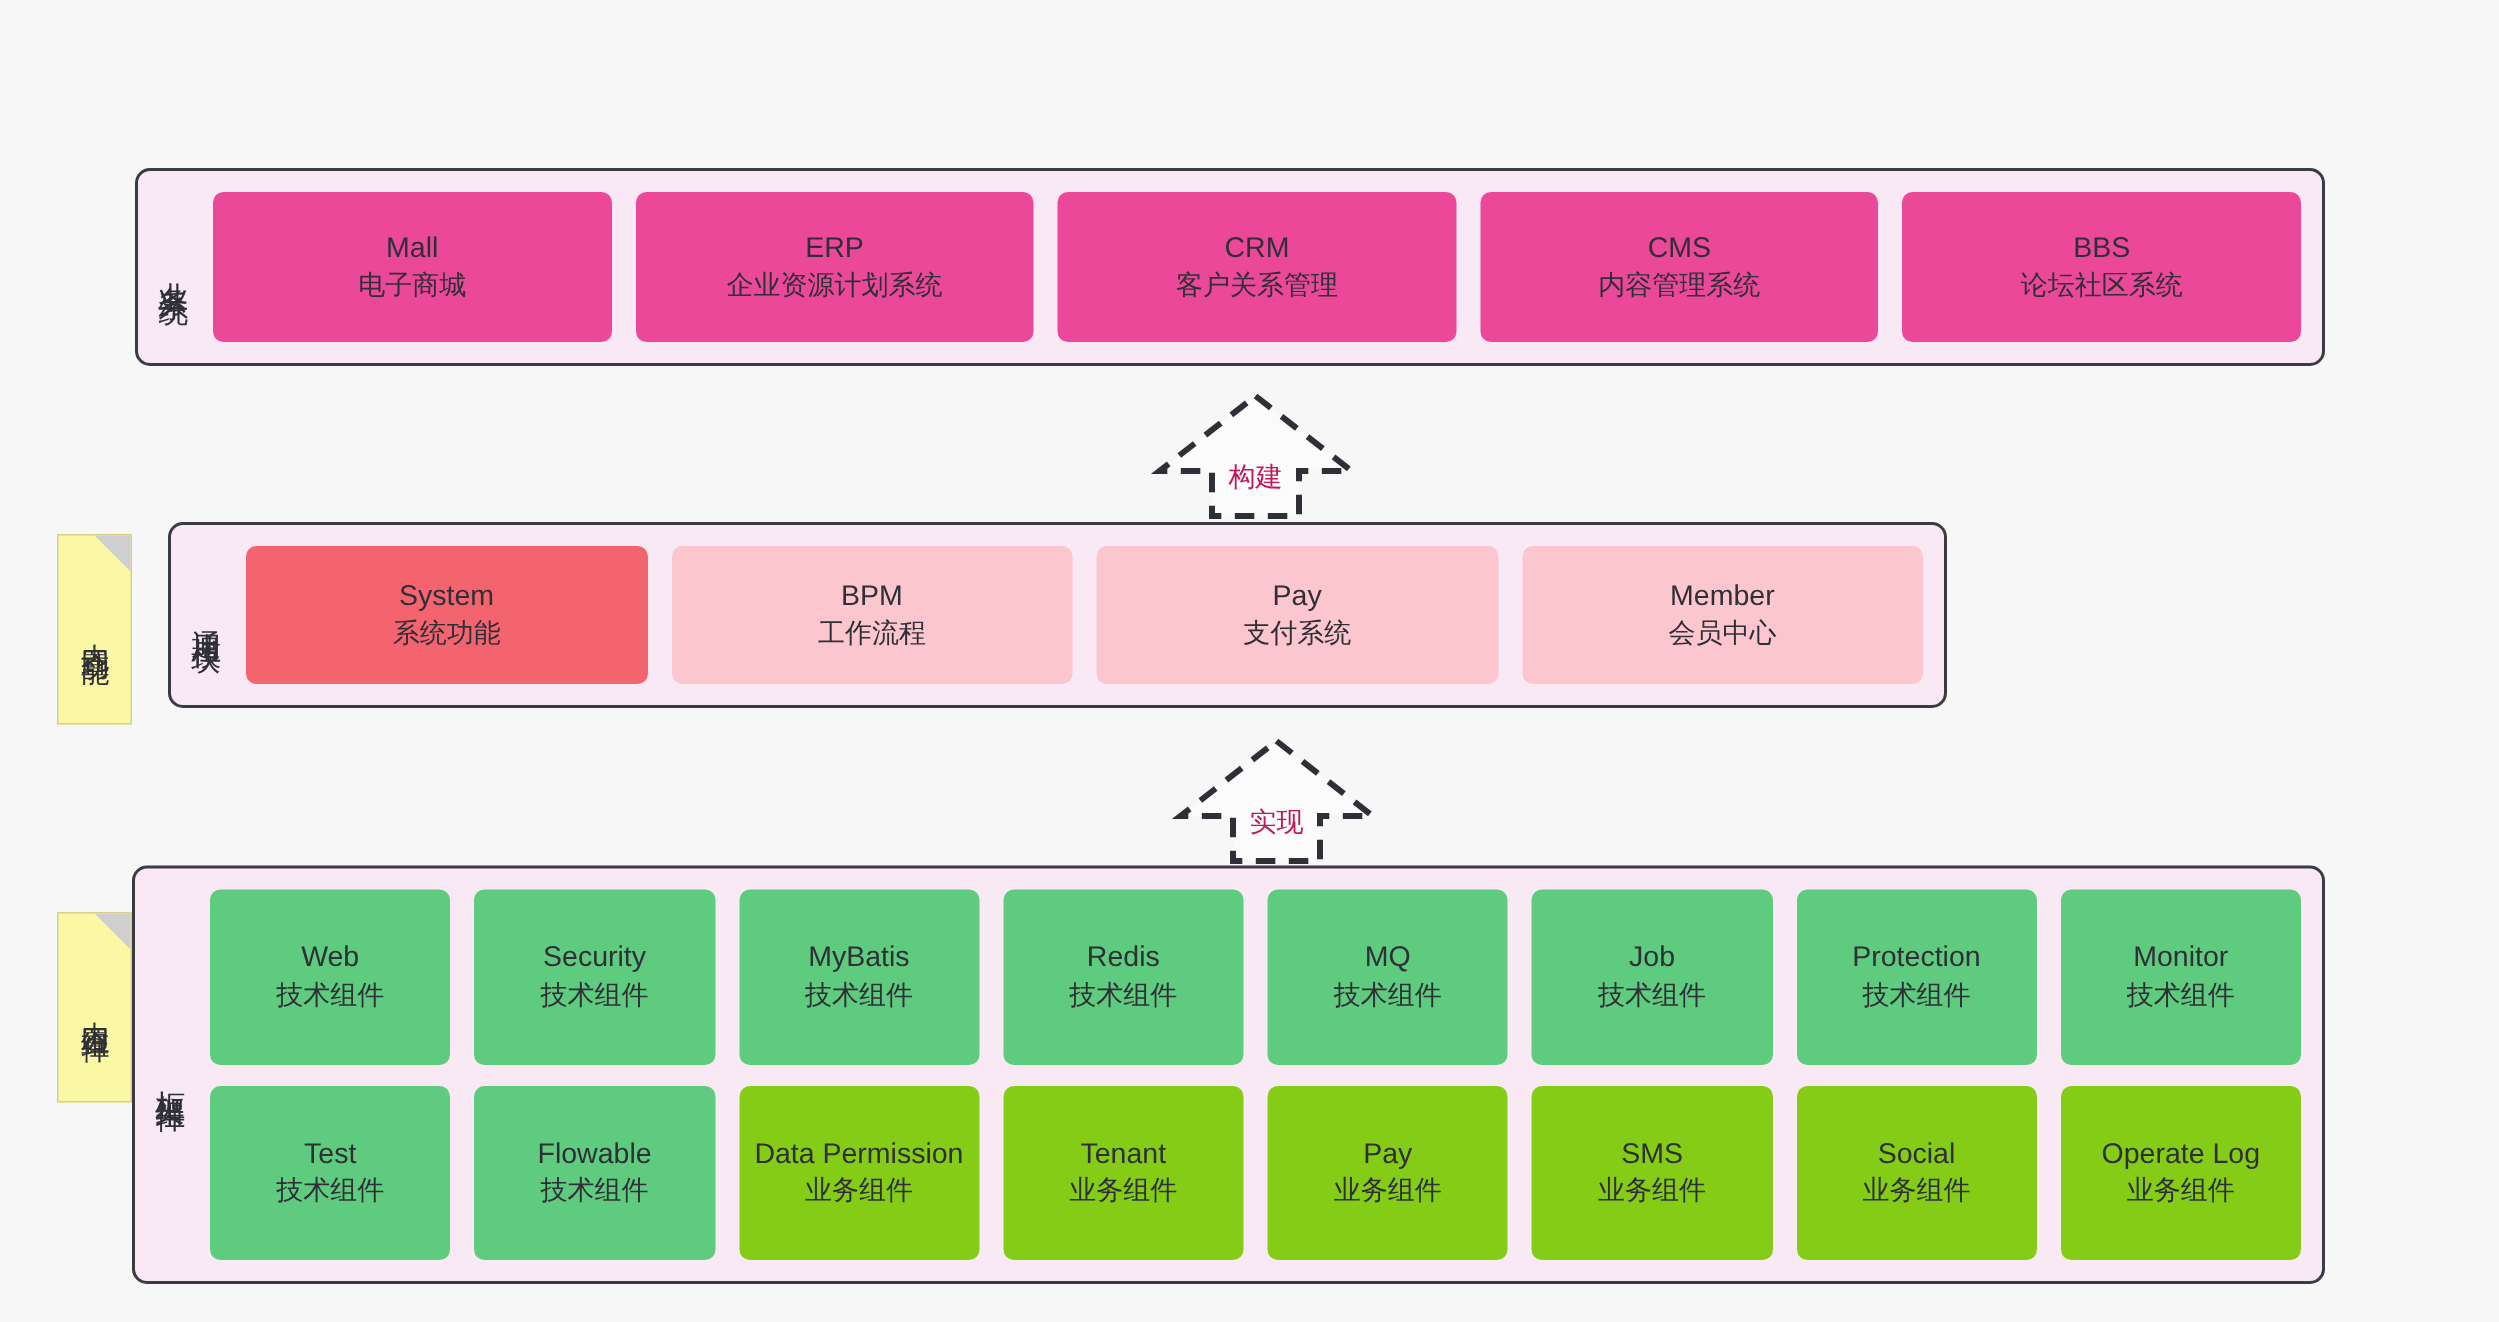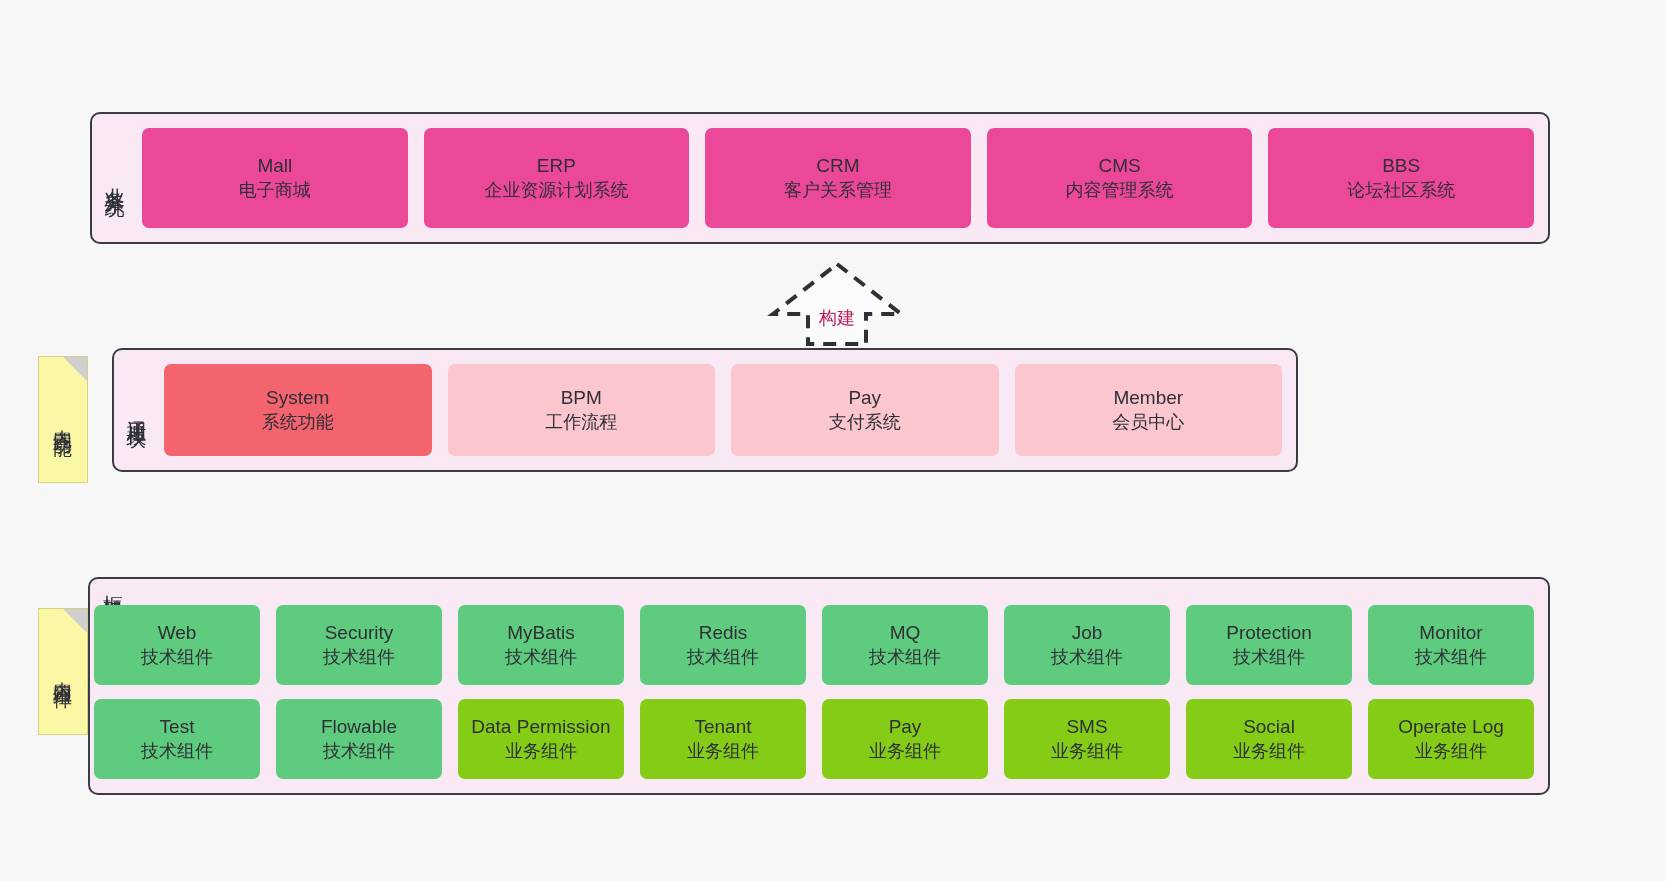--- a/index.html
+++ b/index.html
@@ -180,27 +180,33 @@
           <span class="cn">支付系统</span>
         </div>
         <div class="card c-pink">
           <span class="en">Member</span>
           <span class="cn">会员中心</span>
         </div>
       </div>
     </div>
   </div>
 
+  <div class="arrow" style="left:776px; top:488px;">
+    <svg viewBox="0 0 150 92" xmlns="http://www.w3.org/2000/svg">
+      <path d="M75 6 L139 56 L104 56 L104 86 L46 86 L46 56 L11 56 Z" fill="#fbfbfb" stroke="#2f2f37" stroke-width="4" stroke-dasharray="13 9" stroke-linejoin="miter"></path>
+    </svg>
+    <span class="arrow-label">实现</span>
+  </div>
 
   <div class="note" style="left:38px; top:608px; width:50px; height:127px;">
     <span class="fold"></span>
     <span>内置组件</span>
   </div>
 
-  <div class="layer" id="layer-framework" style="left:88px; top:577px; width:1462px; height:218px;flex-direction:column;">
+  <div class="layer" id="layer-framework" style="left:88px; top:577px; width:1462px; height:279px;">
     <div class="layer-title">框架组件</div>
     <div class="cards">
 
       <div class="card-row">
         <div class="card c-green">
           <span class="en">Web</span>
           <span class="cn">技术组件</span>
         </div>
         <div class="card c-green">
           <span class="en">Security</span>

